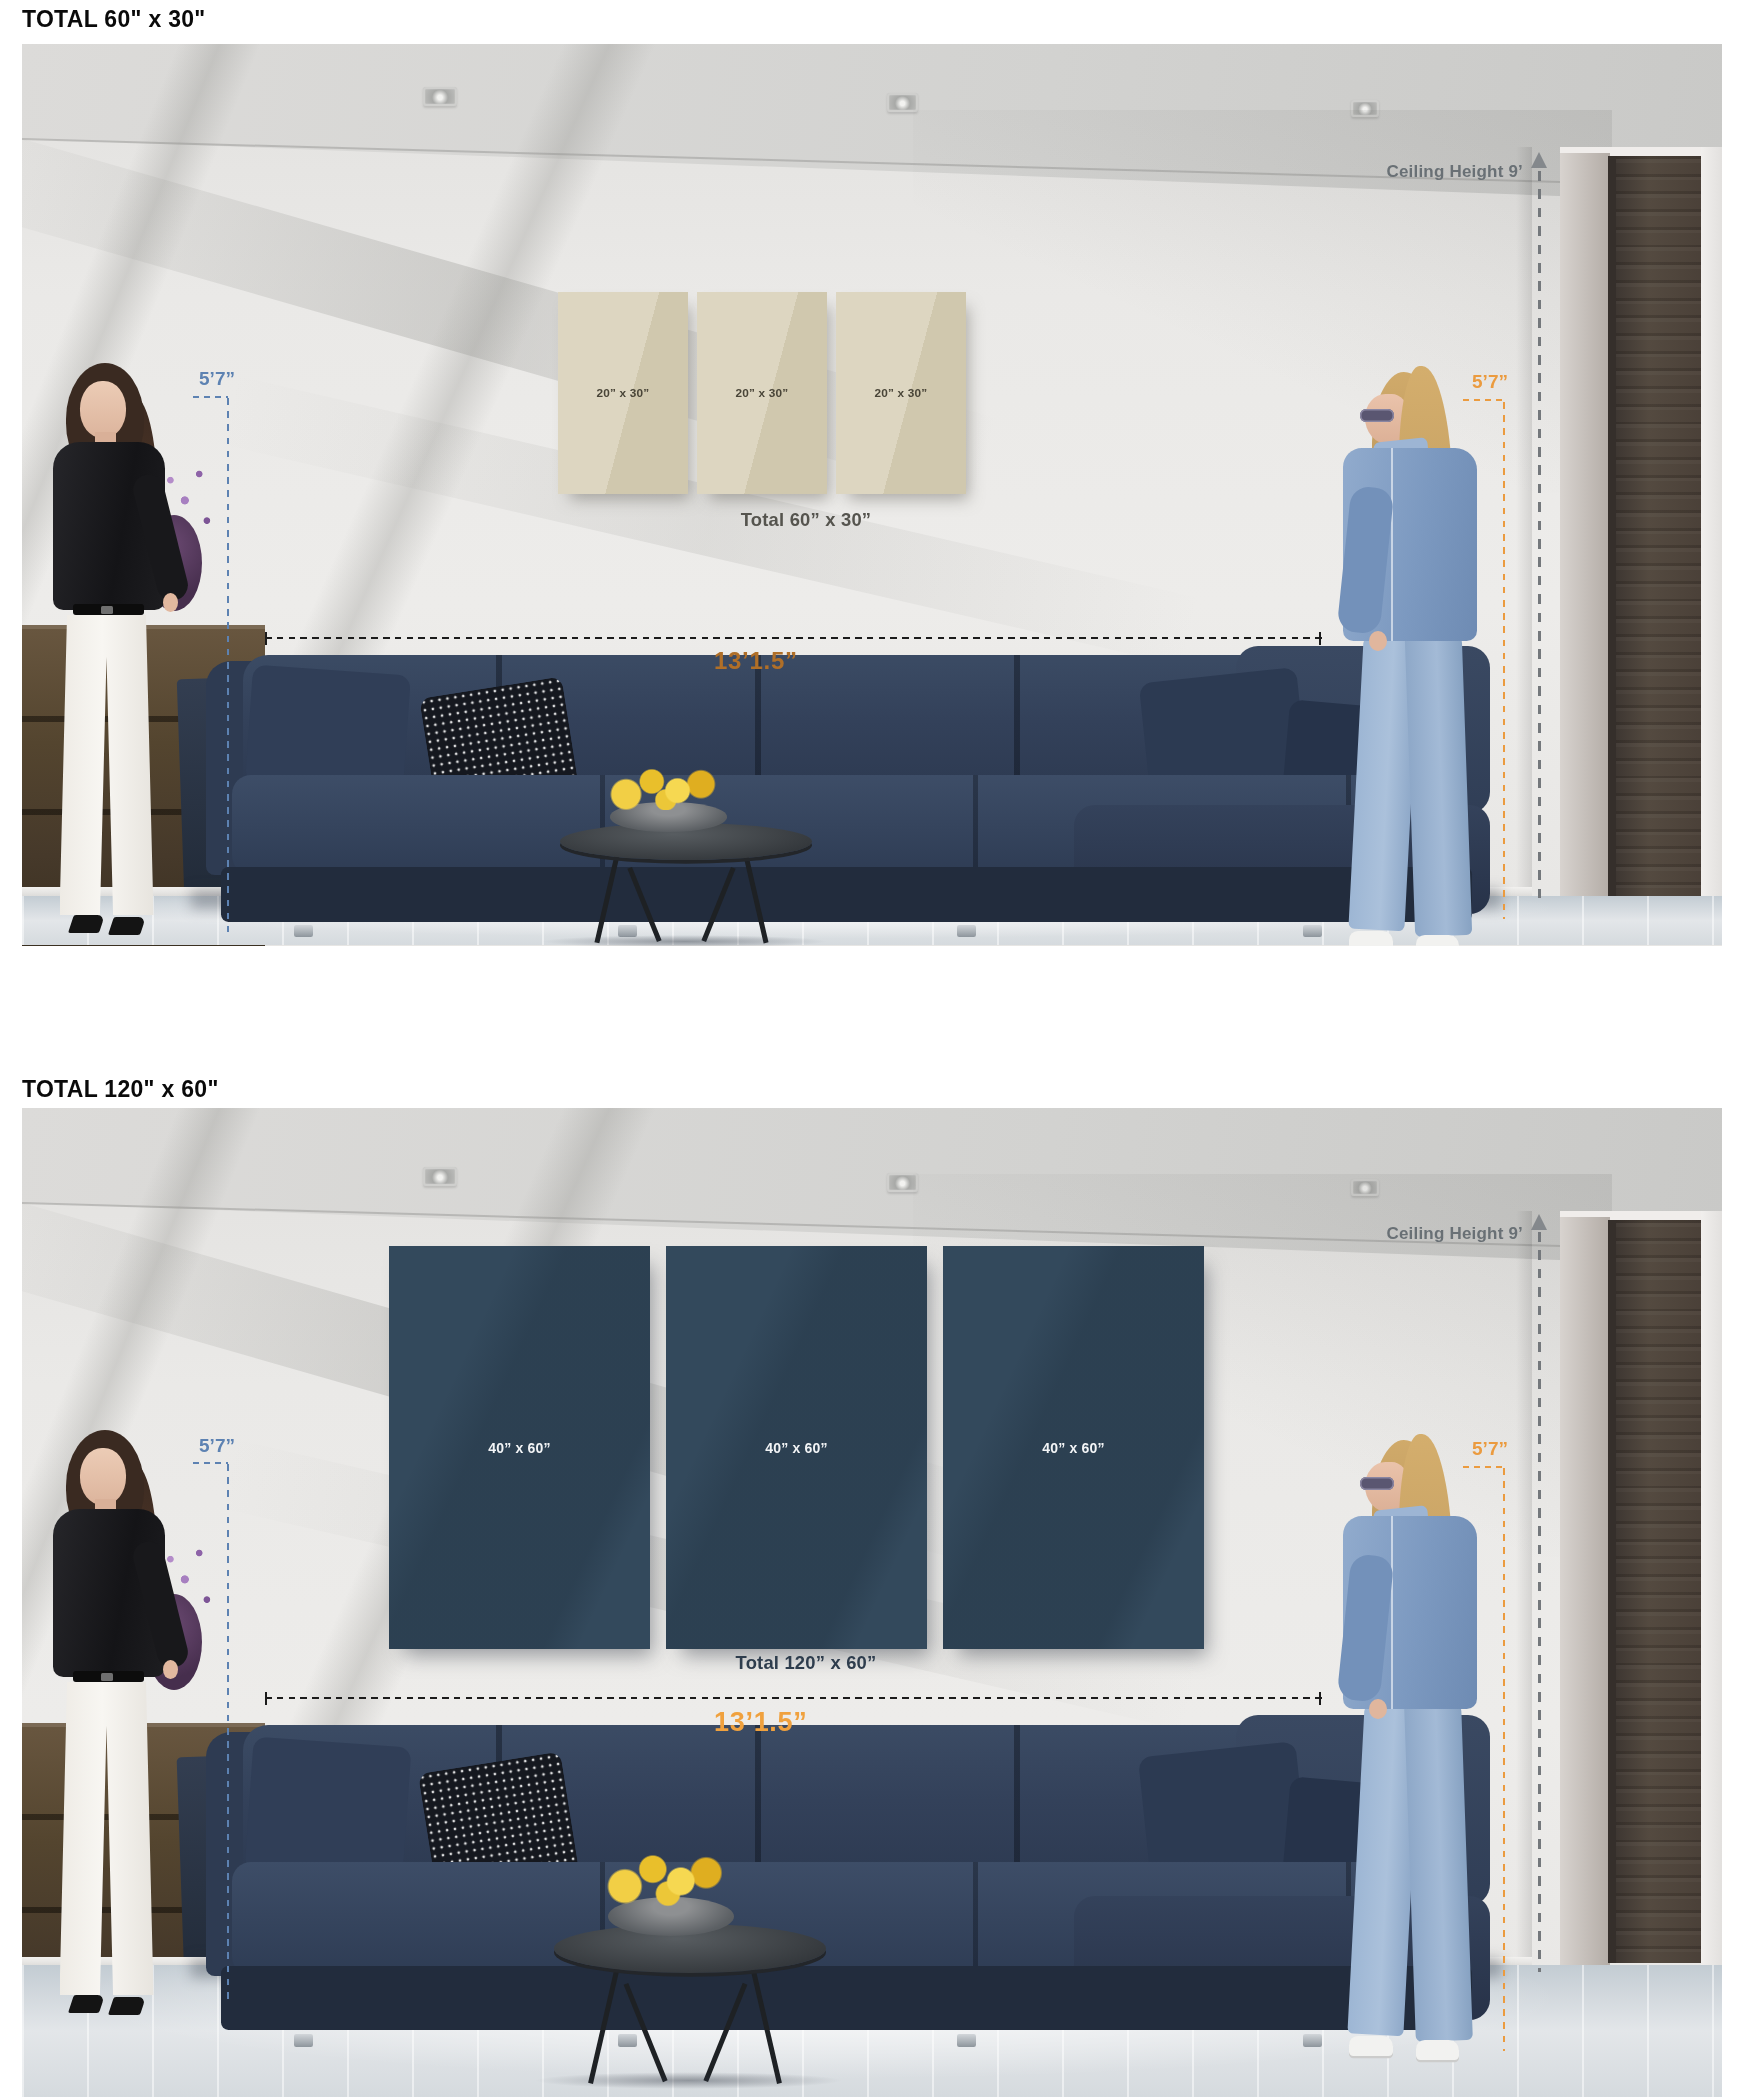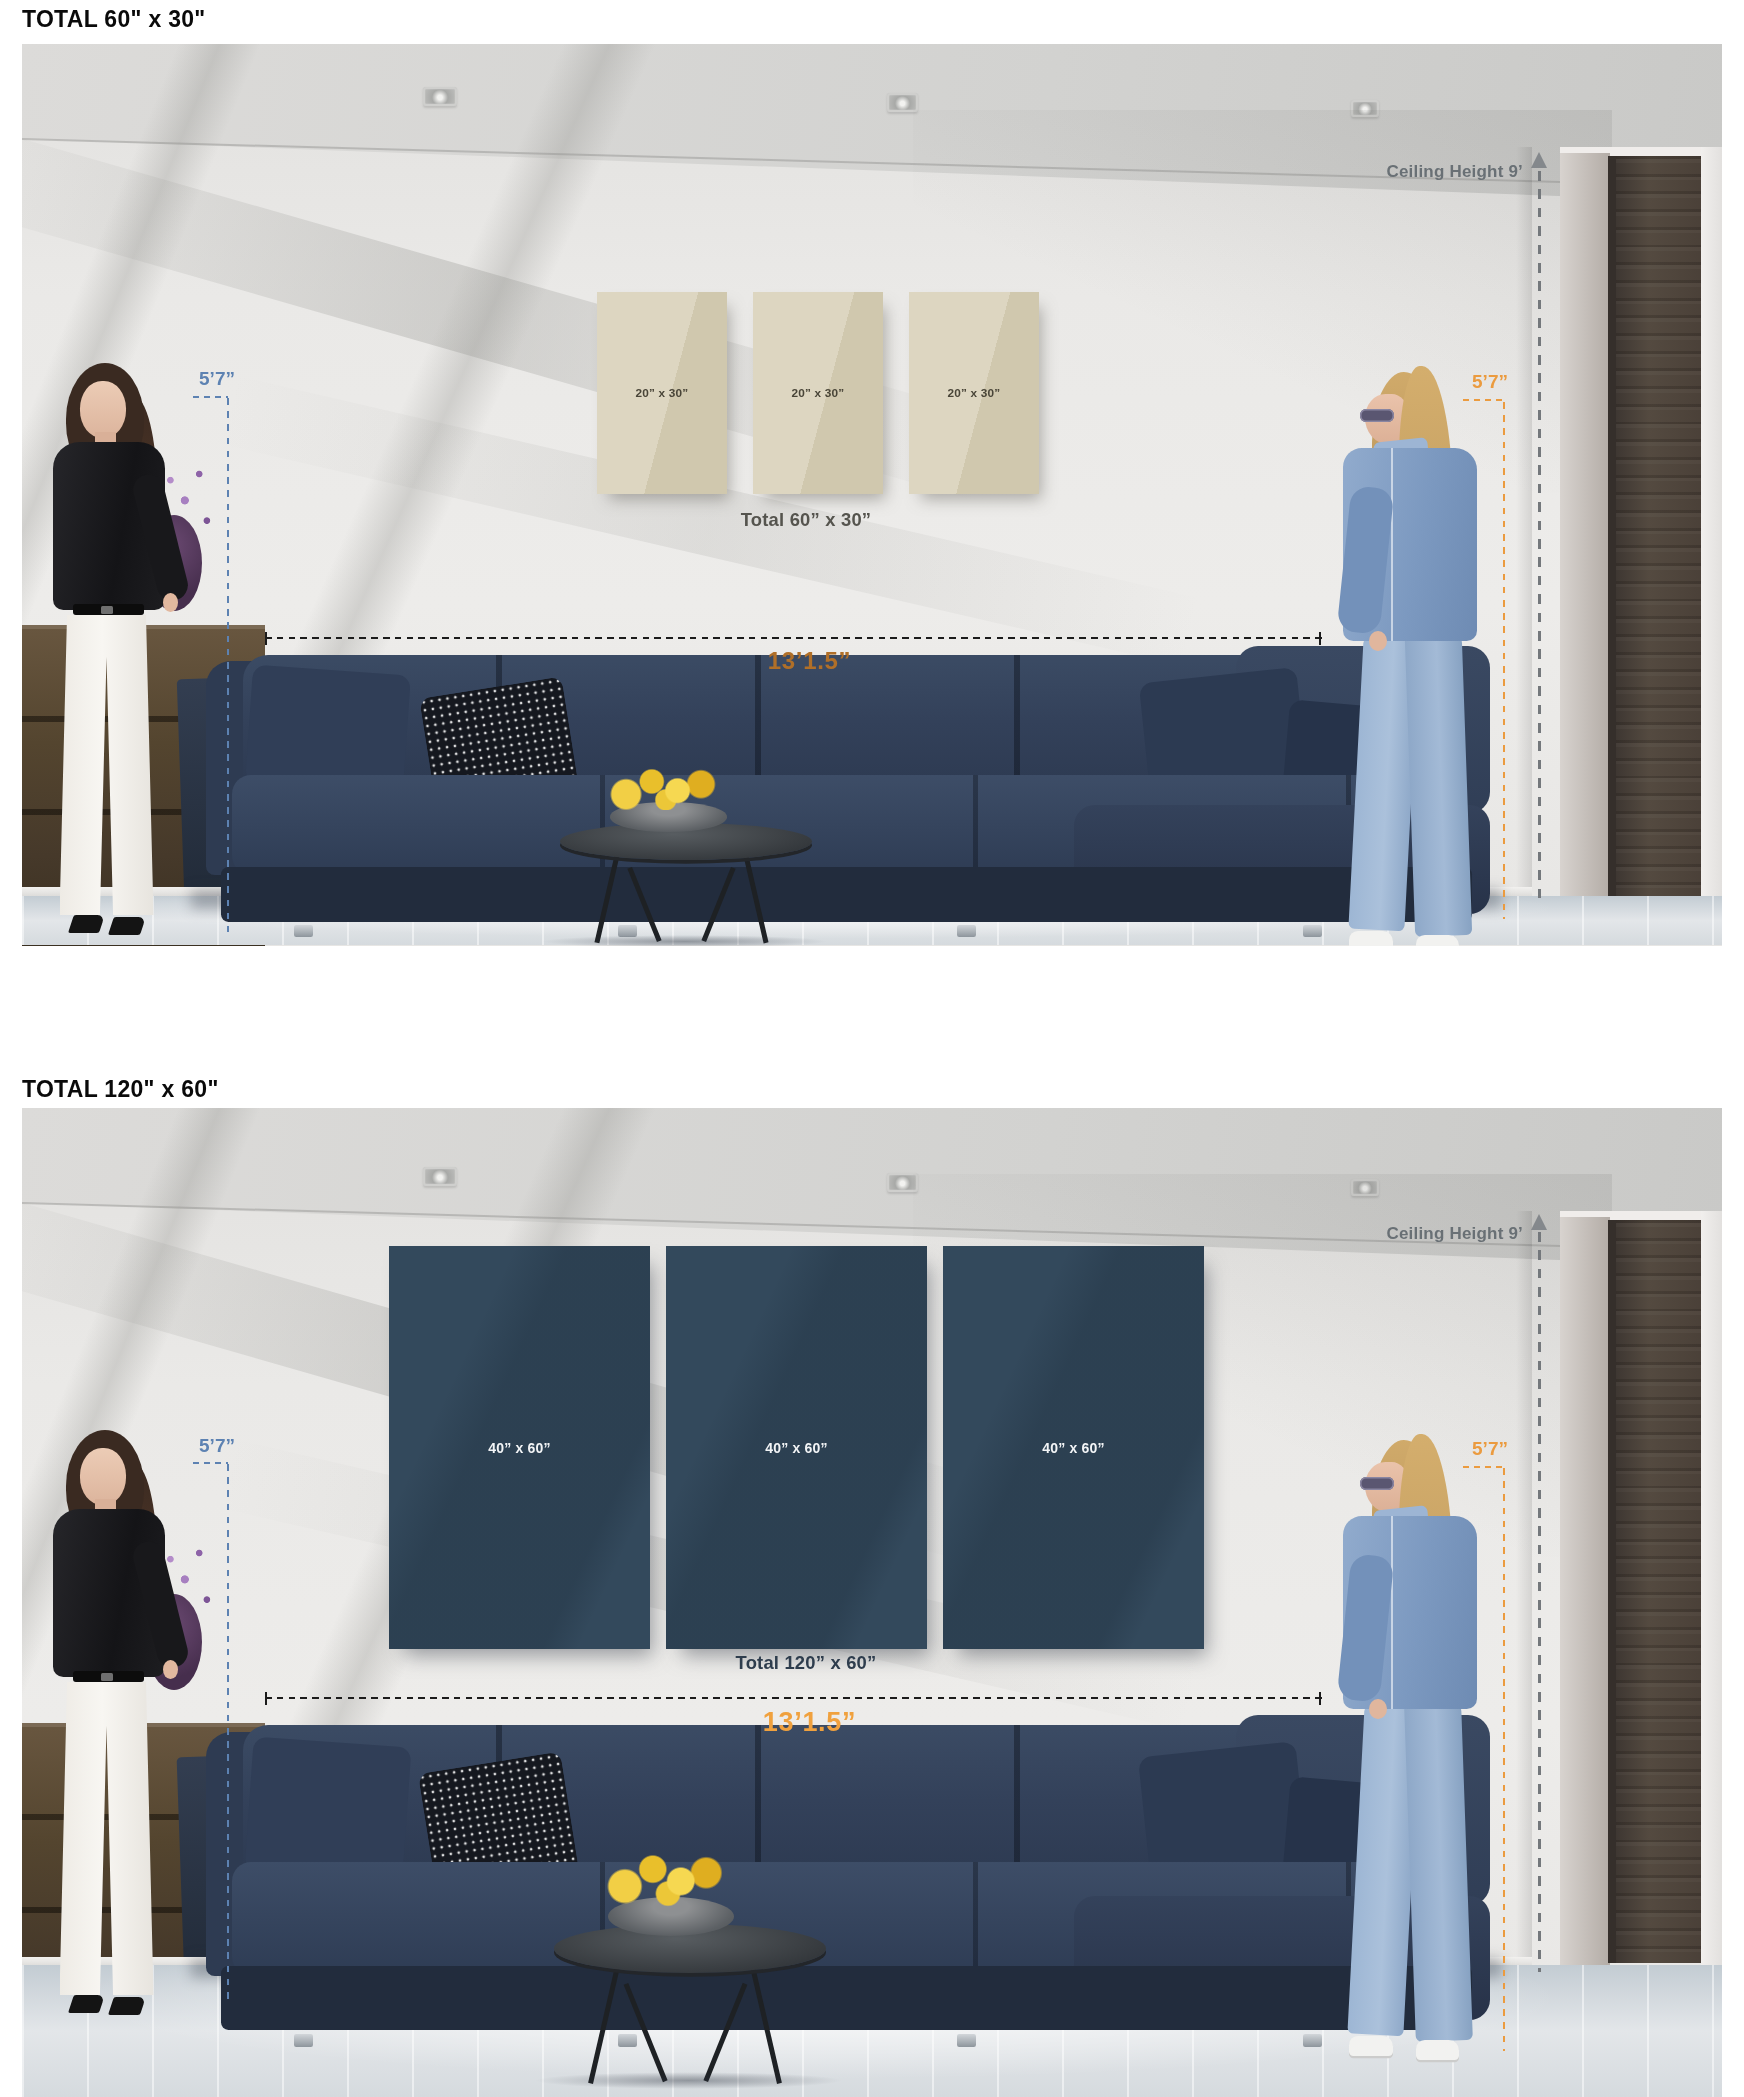--- a/index.html
+++ b/index.html
@@ -61,21 +61,21 @@
   .s1 .flowers{top:408px}.s2 .flowers{top:423px}
   .vase{left:124px;width:56px;height:96px;border-radius:50%;
         background:radial-gradient(circle at 35% 32%,#6d4b74,#462e4d 72%)}
   .s1 .vase{top:471px}.s2 .vase{top:486px}
   .navy-box{left:159px;width:75px;border-radius:4.4px;transform:rotate(-2deg);
             background:linear-gradient(180deg,#333e51,#1f2835)}
   .s1 .navy-box{top:634px;height:247px}.s2 .navy-box{top:648px;height:254px}
 
   
   .art-group{display:flex}
-  .s1 .art-group{left:575px;top:248px;gap:26px}
+  .s1 .art-group{left:536px;top:248px;gap:9px}
   .s2 .art-group{left:367px;top:138px;gap:16px}
   .art{position:relative;display:flex;align-items:center;justify-content:center}
   .s1 .art{width:130px;height:202px;
            background:linear-gradient(105deg,#ddd6c1 0 55%,#d0c8ae 55%);
            box-shadow:7.4px 10.3px 14.7px -4.4px rgba(105,103,95,.5)}
   .s2 .art{width:261px;height:403px;background:#33495c;
            box-shadow:8.8px 13.2px 19px -5.9px rgba(78,84,92,.55)}
   .s2 .art::after{content:"";position:absolute;inset:0;
            background:linear-gradient(115deg,transparent 28%,rgba(8,18,28,.16) 40% 76%,transparent 84%)}
   .art-label{position:static;font-weight:bold;letter-spacing:0.2px}
@@ -218,21 +218,21 @@
   .hr-vdash{left:1481px;width:2.2px;
             background:repeating-linear-gradient(180deg,#eb9b3f 0 6.6px,transparent 6.6px 13.2px)}
   .s1 .hr-vdash{top:358px;height:517px}.s2 .hr-vdash{top:360px;height:583px}
 
   .dim-line{left:243px;width:1057px;height:2.2px;
             background:repeating-linear-gradient(90deg,#1b1b1b 0 6.6px,transparent 6.6px 11.8px)}
   .s1 .dim-line{top:593px}.s2 .dim-line{top:589px}
   .dim-tick{width:2.2px;height:12.5px;background:#1b1b1b}
   .s1 .dim-tick{top:588px}.s2 .dim-tick{top:584px}
   .dtl{left:243px}.dtr{left:1297px}
-  .dim-label{left:692px;width:191px;text-align:center;letter-spacing:0.7px}
+  .dim-label{left:692px;width:191px;text-align:left;letter-spacing:0.7px}
   .s1 .dim-label{top:603px;font-size:24px;color:#b06f28}
   .s2 .dim-label{top:599px;font-size:27px;color:#f0a13e}
 </style>
 </head>
 <body>
 
 <div class="panel-title" id="t1">TOTAL 60" x 30"</div>
 
 <div class="scene s1" id="s1">
   <div class="ceiling"></div>

